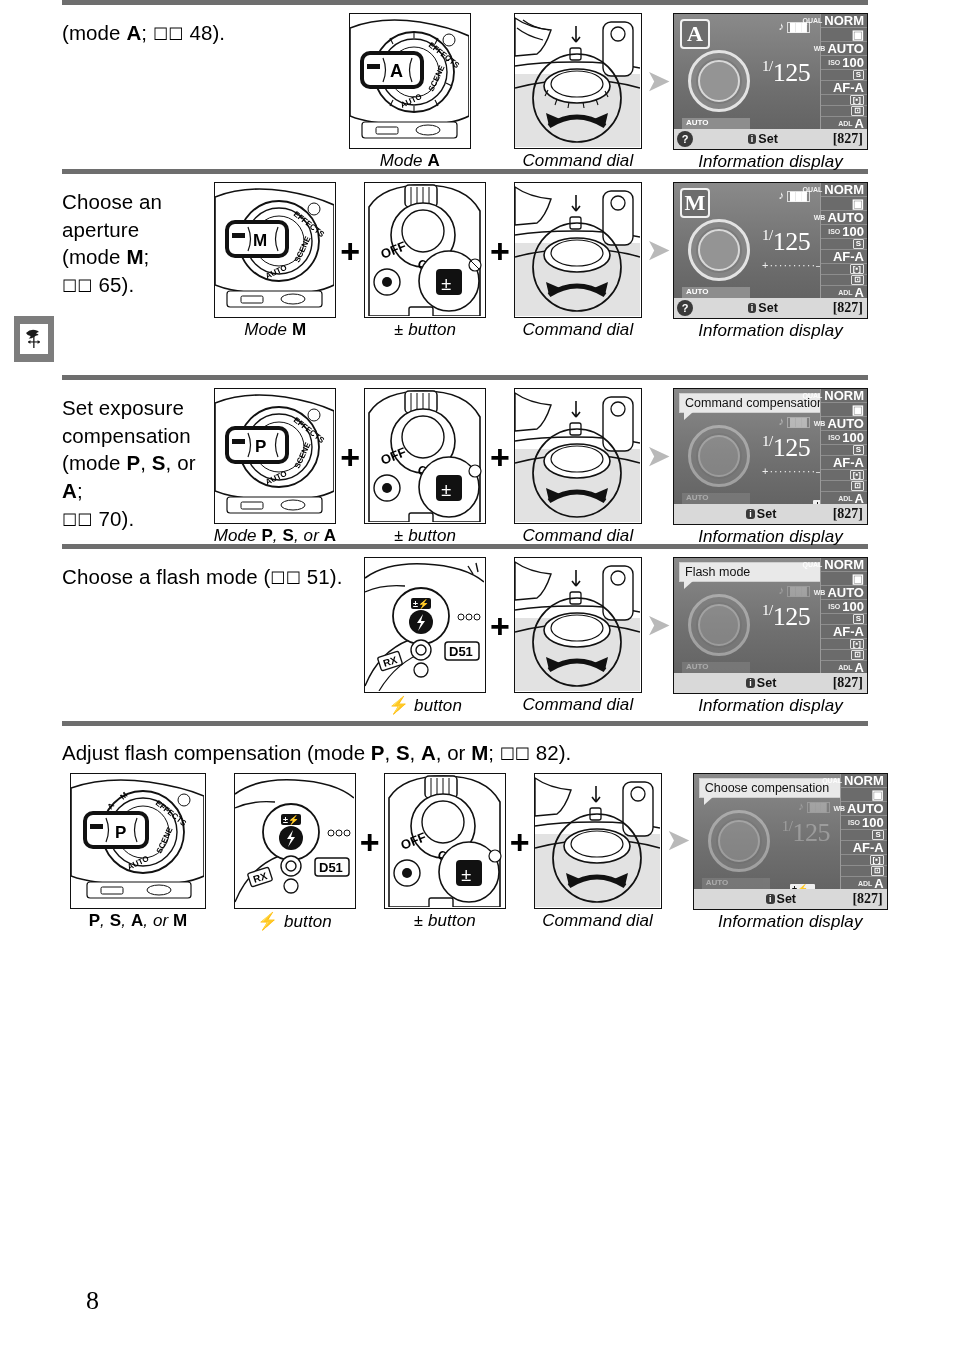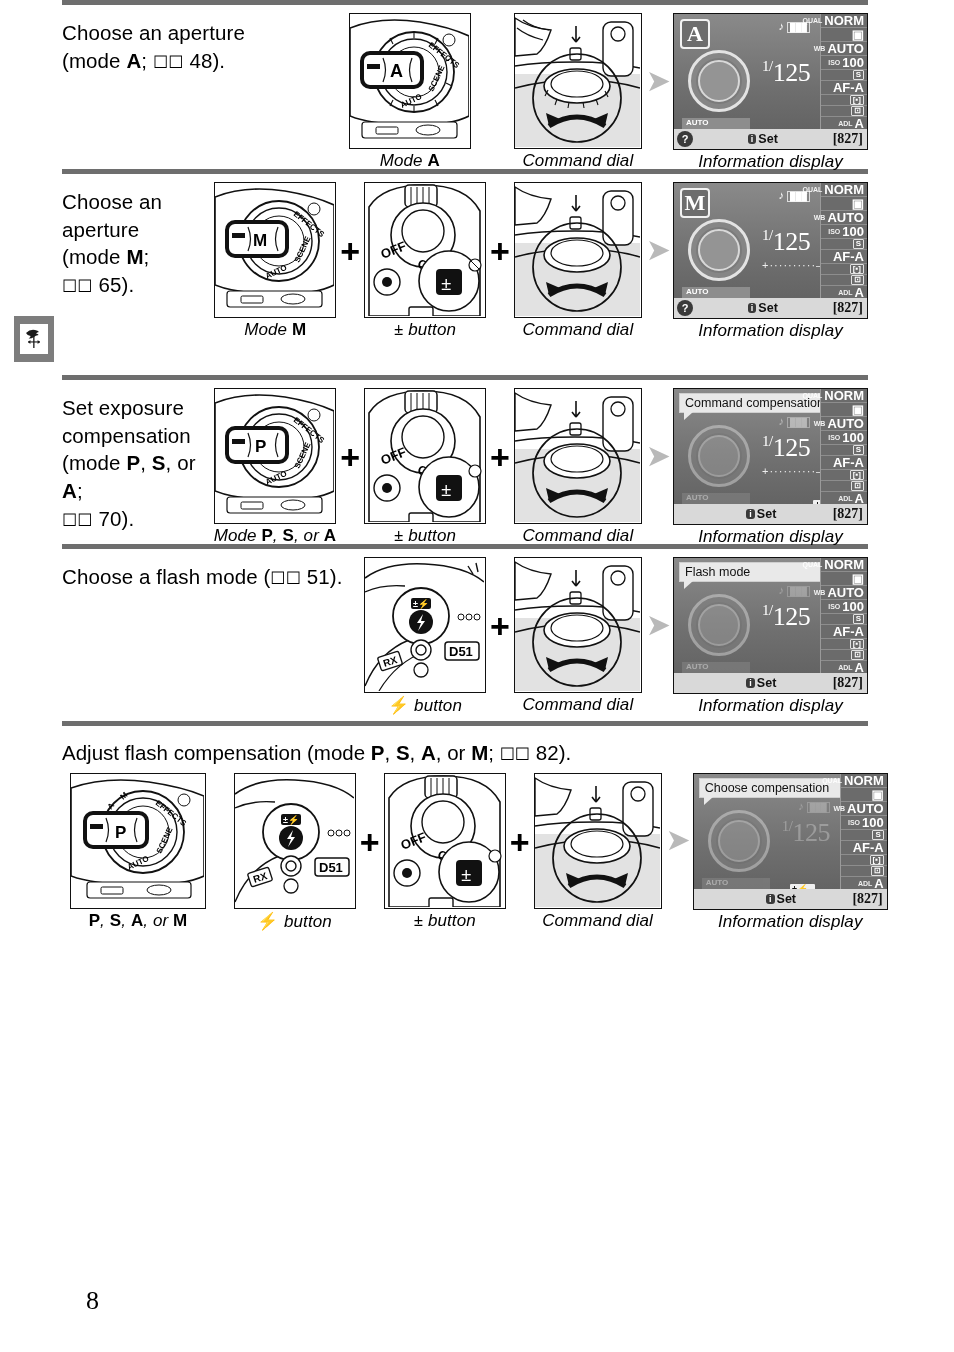--- a/index.html
+++ b/index.html
@@ -257,21 +257,20 @@
       <path d="M17 14.9 l-2.4-2 v4z" fill="#1a1a1a"></path>
     </svg>
   </div>
 </div>
 
 <div class="page">
 
   <div class="rule"></div>
   <div class="row" style="height:164px;">
     <div class="leftcol" style="width:300px;">
-      <div>Choose an aperture</div>
       <div>(mode <b class="mono">A</b>; <span class="bookicon">☐☐</span> <span>48</span>).</div>
     </div>
     <div class="figs">
 
       <div class="figwrap">
         <div class="cam" style="width:122px;height:136px;">
           <svg width="119" height="133" viewBox="0 0 119 133">
             <rect width="119" height="133" fill="#fff"></rect>
             <path d="M0 14 q30 -12 70 -6 q30 5 49 14 v80 q-20 10 -60 9 q-40 -1 -59 -9z" fill="#fff" stroke="#111" stroke-width="1.6"></path>
             <circle cx="64" cy="58" r="40" fill="#fff" stroke="#111" stroke-width="1.8"></circle>

